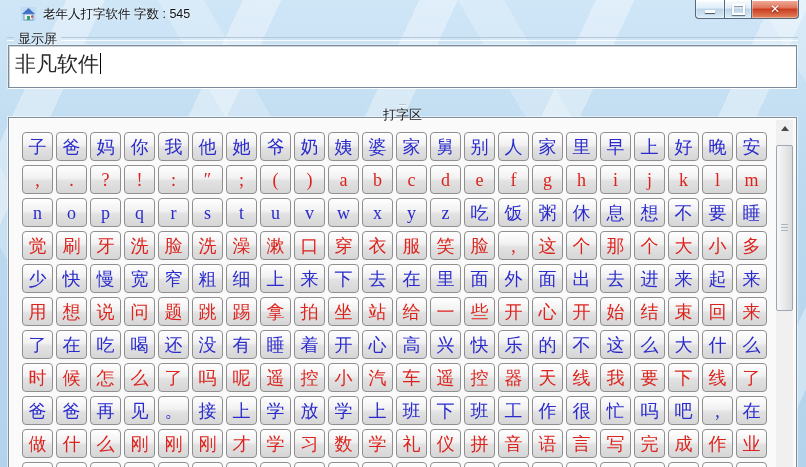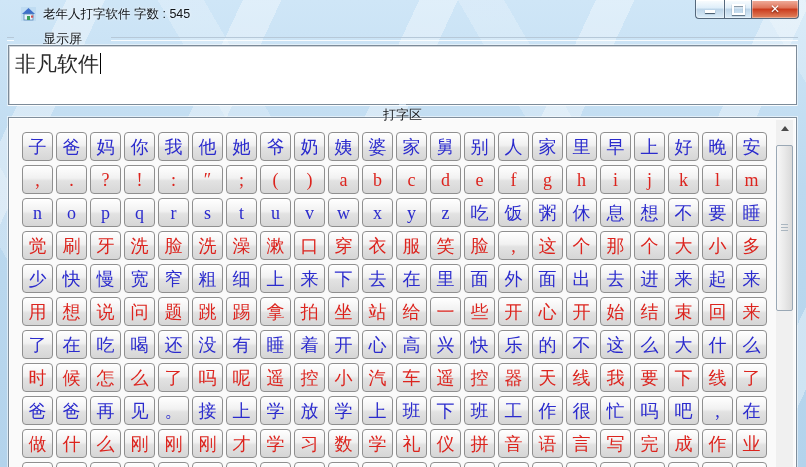--- a/index.html
+++ b/index.html
@@ -55,21 +55,21 @@
   
   .client{position:absolute;left:5px;right:6px;top:28px;bottom:0;}
   
   .gb-head{position:absolute;left:2px;right:2px;height:14px;display:flex;align-items:center;z-index:2;}
   .gb-line{height:2px;border-top:1px solid #b6c8d8;border-bottom:1px solid rgba(255,255,255,.85);}
   .gb-pre{width:7px;}
   .gb-post{flex:1;}
   .gb-label{font-size:13px;color:#15181c;padding:0 4px;white-space:nowrap;text-shadow:0 0 2px rgba(255,255,255,.8);}
   
   .display-box{
-    position:absolute;left:3px;right:3px;top:17px;height:60px;
+    position:absolute;left:3px;right:3px;top:17px;height:43px;
     background:#fff;border:1px solid #7c8b99;
     box-shadow:inset 1px 1px 0 rgba(120,135,150,.35), 0 1px 0 rgba(255,255,255,.8), 0 0 0 1px rgba(255,255,255,.45);
     font-size:21px;color:#2a2a2a;padding:4px 6px;box-sizing:border-box;
     font-family:"Liberation Serif","DejaVu Serif",serif;
     cursor:text;
   }
   .caret{display:inline-block;width:1px;height:21px;background:#000;vertical-align:-3px;margin-left:1px;}
   
   .keypanel{
     position:absolute;left:3px;right:3px;top:17px;height:400px;
@@ -130,21 +130,21 @@
     <div class="cap max">
       <span class="glyph-max"></span>
     </div>
     <div class="cap close">
       <span class="glyph-close">✕</span>
     </div>
   </div>
 
   <div class="client">
 
-    <div class="gb-head" style="top:4px;gap:25px;">
+    <div class="gb-head" style="top:4px;">
       <span class="gb-line gb-pre"></span>
       <span class="gb-label">显示屏</span>
       <span class="gb-line gb-post"></span>
     </div>
     <div class="display-box">
       <span>非凡软件</span><span class="caret"></span>
     </div>
 
     <div class="gb-head" style="top:76px;flex-direction:column;">
       <span class="gb-line gb-pre"></span>

